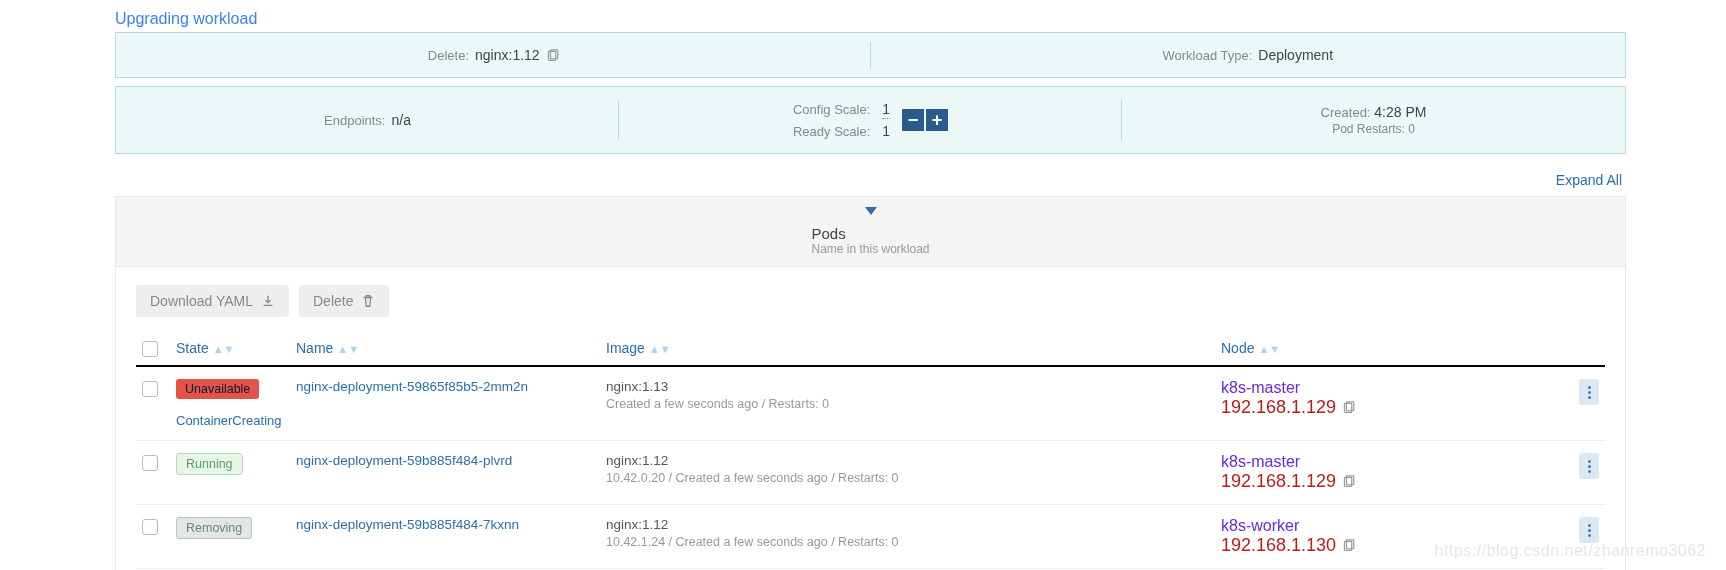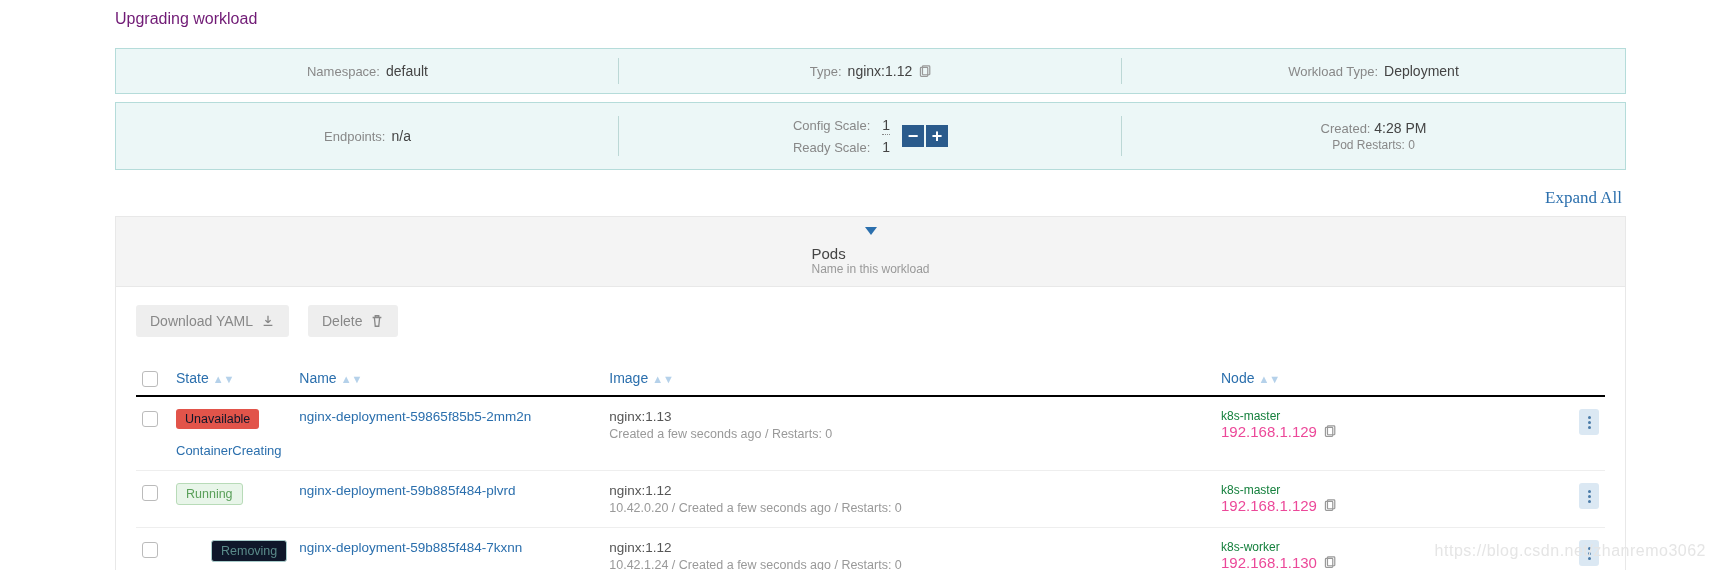--- a/index.html
+++ b/index.html
@@ -1,75 +1,71 @@
 <!DOCTYPE html>
 <html><head>
   <meta charset="utf-8">
   <style>
     * { box-sizing: border-box; margin: 0; padding: 0; }
     body { font-family: -apple-system, BlinkMacSystemFont, "Segoe UI", Helvetica, Arial, sans-serif; background: #fff; color: #444; font-size: 13.5px; padding: 10px 100px 20px 115px; }
-    .title { color: #701a75; font-size: 16px; margin-bottom: 20px; font-weight: 400; }
+    .title { color: #3b82f6; font-size: 16px; margin-bottom: 4px; font-weight: 400; }
     .info-row { display: flex; border: 1px solid #b5dcda; background: #ecf7f7; margin-bottom: 8px; }
     .info-cell { flex: 1; display: flex; align-items: center; justify-content: center; padding: 14px 10px; position: relative; gap: 6px; }
     .info-cell:not(:last-child)::after { content: ""; position: absolute; right: 0; top: 20%; height: 60%; width: 1px; background: #bcd8d6; }
     .info-cell.col { flex-direction: column; gap: 3px; }
     .lbl { color: #888; font-size: 13px; }
     .val { color: #444; font-size: 14px; }
     .nval { color: #444; font-size: 14px; border-bottom: 1px dotted #888; padding-bottom: 1px; }
     .scale-box { display: flex; align-items: center; gap: 12px; }
     .scale-lines { display: flex; flex-direction: column; gap: 4px; align-items: flex-end; font-size: 13px; }
     .scale-lines > div { display: flex; gap: 12px; align-items: baseline; }
     .btns { display: flex; gap: 2px; }
     .sbtn { width: 22px; height: 22px; background: #2a5b8c; color: #fff; display: flex; align-items: center; justify-content: center; font-size: 18px; font-weight: bold; cursor: pointer; }
     .created-block { display: flex; flex-direction: column; align-items: center; gap: 2px; }
     .created-block .sub { color: #888; font-size: 12px; }
-    .expand { text-align: right; color: #2b6fad; font-size: 17px; margin: 18px 4px 8px 0; cursor: pointer; font-family: Liberation Serif, serif; }
+    .expand { text-align: right; color: #2b6fad; font-size: 14px; margin: 18px 4px 8px 0; cursor: pointer; }
     .section { border: 1px solid #e8e8e8; background: #fdfdfd; }
     .section-head { display: flex; align-items: center; gap: 10px; padding: 10px 14px; background: #f4f4f4; border-bottom: 1px solid #e8e8e8; flex-direction: column; }
     .tri { width: 0; height: 0; border-left: 6px solid transparent; border-right: 6px solid transparent; border-top: 8px solid #2b6fad; }
     .section-title { color: #444; font-size: 15px; }
     .section-sub { color: #999; font-size: 12px; }
     .section-body { padding: 18px 20px; background: #fff; }
-    .actions { display: flex; gap: 19px; margin-bottom: 24px; }
+    .actions { display: flex; gap: 10px; margin-bottom: 14px; }
     .abtn { background: #eee; color: #888; padding: 8px 14px; border-radius: 3px; display: flex; align-items: center; gap: 8px; font-size: 14px; cursor: pointer; border: none; }
     table { width: 100%; border-collapse: collapse; }
     th { text-align: left; color: #2b6fad; font-weight: 400; padding: 8px 6px; font-size: 14px; border-bottom: 2px solid #000000; }
     th.chk { width: 34px; }
     .sort { color: #b5d1ea; font-size: 11px; margin-left: 4px; display: inline-flex; flex-direction: column; line-height: 5px; vertical-align: middle; }
     tr.row td { padding: 12px 6px; border-bottom: 1px solid #eee; vertical-align: top; }
     .chkbox { width: 16px; height: 16px; border: 1.5px solid #bbb; border-radius: 3px; cursor: pointer; margin-top: 2px; }
     .badge { display: inline-block; padding: 3px 9px; border-radius: 3px; font-size: 12.5px; }
     .b-red { background: #e2544a; color: #0f172a; }
     .b-green { background: #e8f5e9; color: #5aa05a; border: 1px solid #b8dbb8; }
-    .b-teal { background: #0f172a; color: #5a8b8a; border: 1px solid #a8cccb; margin-left: 35px; }
+    .b-teal { background: #e5e5e5; color: #5a8b8a; border: 1px solid #a8cccb; }
     .link { color: #2b6fad; cursor: pointer; }
     .substatus { color: #2b6fad; font-size: 13px; margin-top: 14px; display: block; }
     .img-main { color: #555; font-size: 13.5px; }
     .img-sub { color: #999; font-size: 12.5px; margin-top: 3px; }
-    .node-name { color: #15803d; font-size: 12px; }
-    .node-ip { color: #ec4899; font-size: 15px; display: flex; align-items: center; gap: 6px; }
+    .node-name { color: #6d28d9; font-size: 16px; }
+    .node-ip { color: #b91c1c; font-size: 18px; display: flex; align-items: center; gap: 6px; }
     .kebab { width: 20px; height: 26px; background: #dbe8f3; border-radius: 3px; display: flex; align-items: center; justify-content: center; cursor: pointer; float: right; }
     .kebab span { display: flex; flex-direction: column; gap: 2px; }
     .kebab i { width: 3px; height: 3px; background: #4a7ba8; border-radius: 50%; }
     .icon-svg { width: 14px; height: 14px; }
     .copy-i { width: 13px; height: 13px; stroke: #999; fill: none; stroke-width: 1.5; cursor: pointer; }
     .watermark { position: fixed; right: 20px; bottom: 10px; color: #e5e5e5; font-size: 16px; letter-spacing: 0.5px; }
   </style>
 </head>
 <body>
 
 <div class="title">Upgrading workload</div>
 
 <div class="info-row">
   <div class="info-cell">
-    <span class="lbl">Namespace:</span>
-    <span class="val">default</span>
-  </div>
-  <div class="info-cell">
-    <span class="lbl">Type:</span>
+    <span class="lbl">Delete:</span>
     <span class="val">nginx:1.12</span>
     <svg class="copy-i" viewBox="0 0 16 16">
         <rect x="3" y="3" width="9" height="11" rx="1"></rect>
         <rect x="5.5" y="1" width="9" height="11" rx="1"></rect>
       </svg>
   </div>
   <div class="info-cell">
     <span class="lbl">Workload Type:</span>
     <span class="val">Deployment</span>
   </div>

